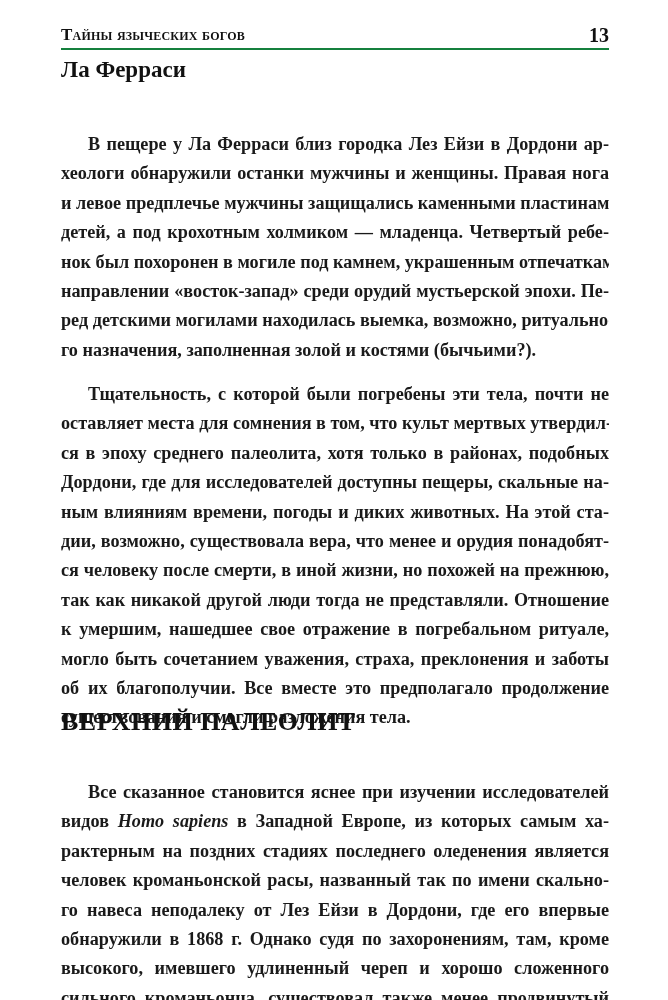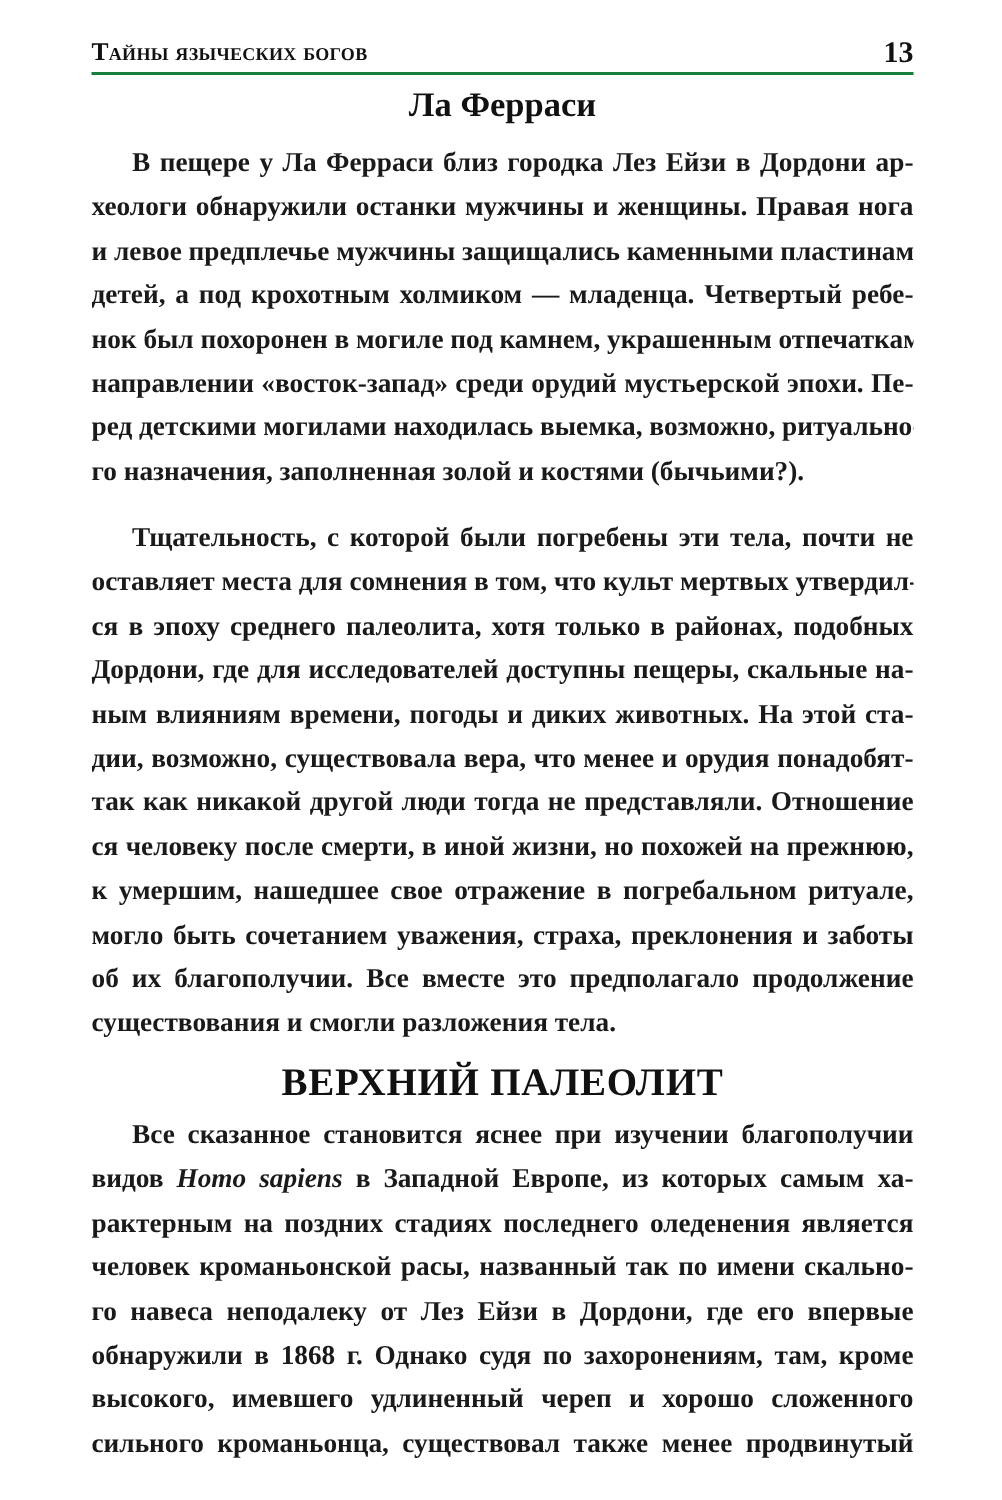--- a/index.html
+++ b/index.html
@@ -6,29 +6,29 @@
   body { width: 668px; height: 1000px; position: relative; overflow: hidden; color: #111; }
   .page { position: absolute; left: 0; top: 0; width: 668px; height: 1000px; }
   .running-head {
     position: absolute; left: 61px; top: 24px; width: 548px; height: 24px;
     border-bottom: 2px solid #15803d;
     font-family: "Liberation Serif", serif; font-weight: bold;
   }
   .running-title { position: absolute; left: 0; top: 1px; font-size: 17px; font-variant: small-caps; letter-spacing: 0.2px; }
   .page-number { position: absolute; right: 0; top: 0; font-size: 20px; margin-left: 20px; }
   .heading {
-    position: absolute; left: 61px; width: 548px; text-align: center;
+    position: absolute; left: 61px; width: 548px; 
     font-family: "Liberation Serif", serif; font-weight: bold; color: #111;
   }
   .h1 { top: 57px; font-size: 23px; }
   .h2 { top: 707px; font-size: 26px; letter-spacing: 0.5px; }
   .para {
     position: absolute; left: 61px; width: 548px;
     font-family: "Liberation Serif", serif; font-size: 18.2px; line-height: 29.4px;
-    text-align: justify; font-weight: bold; color: #1a1a1a;
+    text-align: justify; font-weight: bold; color: #1a1a1a; margin-top: 36px;
   }
   .line { display: block; white-space: nowrap; text-align-last: justify; text-align: justify; height: 29.4px; overflow: hidden; }
   .line.indent { padding-left: 27px; }
   .line.last { text-align-last: left; }
   .p1 { top: 94px; }
   .p2 { top: 344px; }
   .p3 { top: 742px; }
   em { font-style: italic; }
 </style>
 </head>
@@ -54,32 +54,32 @@
     <span class="line last">го назначения, заполненная золой и костями (бычьими?).</span>
   </div>
 
   <div class="para p2">
     <span class="line indent">Тщательность, с которой были погребены эти тела, почти не</span>
     <span class="line">оставляет места для сомнения в том, что культ мертвых утвердил-</span>
     <span class="line">ся в эпоху среднего палеолита, хотя только в районах, подобных</span>
     <span class="line">Дордони, где для исследователей доступны пещеры, скальные на-</span>
     <span class="line">ным влияниям времени, погоды и диких животных. На этой ста-</span>
     <span class="line">дии, возможно, существовала вера, что менее и орудия понадобят-</span>
+    <span class="line">ся человеку после смерти, в иной жизни, но похожей на прежнюю,</span>
     <span class="line">так как никакой другой люди тогда не представляли. Отношение</span>
-    <span class="line">ся человеку после смерти, в иной жизни, но похожей на прежнюю,</span>
     <span class="line">к умершим, нашедшее свое отражение в погребальном ритуале,</span>
     <span class="line">могло быть сочетанием уважения, страха, преклонения и заботы</span>
     <span class="line">об их благополучии. Все вместе это предполагало продолжение</span>
     <span class="line last">существования и смогли разложения тела.</span>
   </div>
 
   <div class="heading h2">ВЕРХНИЙ ПАЛЕОЛИТ</div>
 
   <div class="para p3">
-    <span class="line indent">Все сказанное становится яснее при изучении благополучии</span>
+    <span class="line indent">Все сказанное становится яснее при изучении исследователей</span>
     <span class="line"><span>видов </span><em>Homo sapiens</em><span> в Западной Европе, из которых самым ха-</span></span>
     <span class="line">рактерным на поздних стадиях последнего оледенения является</span>
     <span class="line">человек кроманьонской расы, названный так по имени скально-</span>
     <span class="line">го навеса неподалеку от Лез Ейзи в Дордони, где его впервые</span>
     <span class="line">обнаружили в 1868 г. Однако судя по захоронениям, там, кроме</span>
     <span class="line">высокого, имевшего удлиненный череп и хорошо сложенного</span>
     <span class="line">сильного кроманьонца, существовал также менее продвинутый</span>
   </div>
 
 </div>

